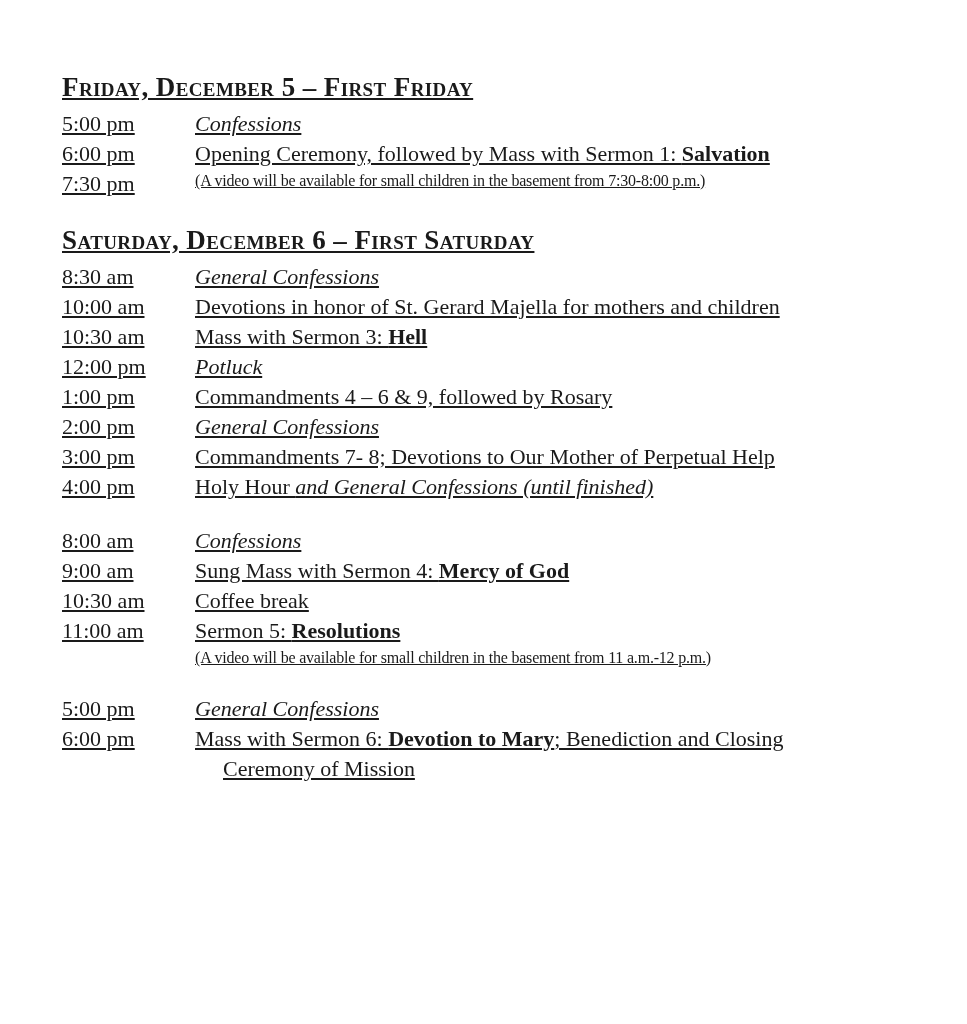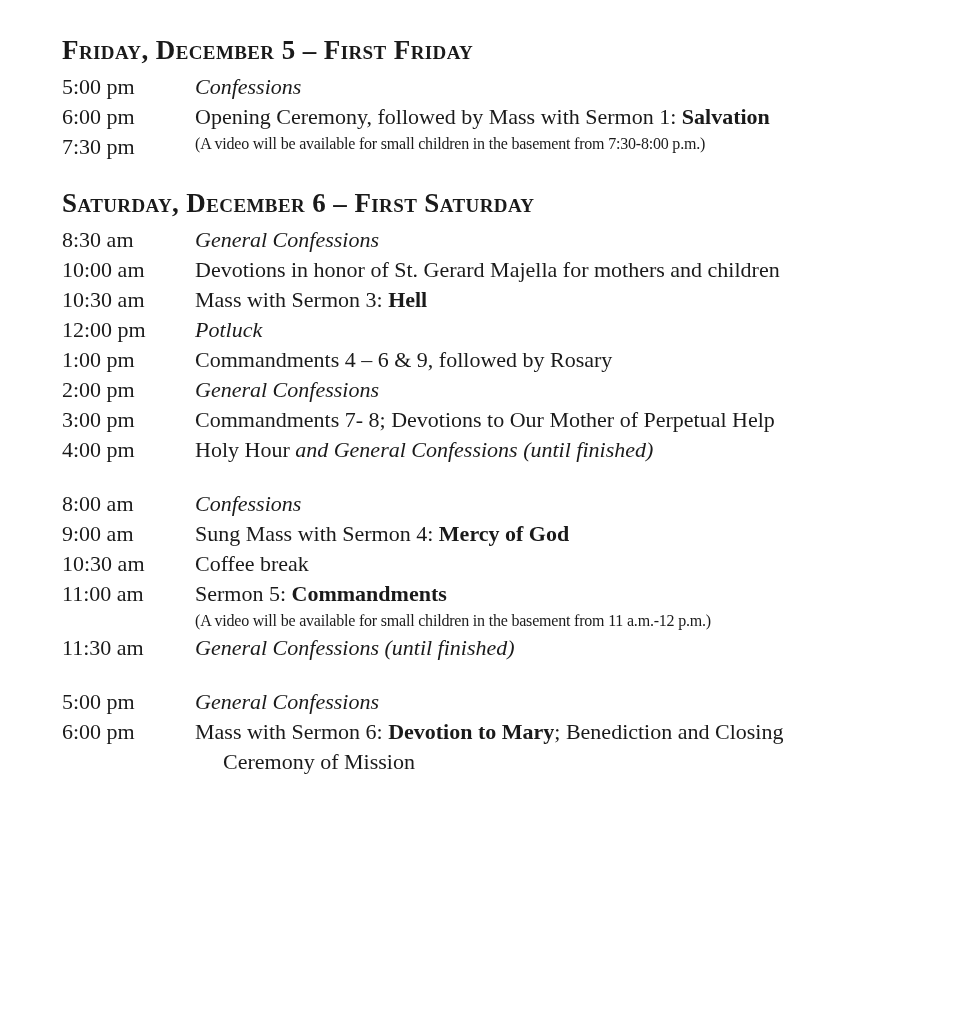--- a/index.html
+++ b/index.html
@@ -8,21 +8,22 @@
     background: #ffffff;
   }
   body {
     width: 967px;
     height: 1024px;
     overflow: hidden;
     font-family: "Liberation Serif", "DejaVu Serif", serif;
     color: #1a1a1a;
   }
   .doc {
-    padding: 33px 30px 0 62px;
+    padding: 70px 30px 0 62px;
+    text-decoration: underline;
   }
   .section {
     margin: 0;
   }
   .section + .section {
     margin-top: 24px;
   }
   .heading {
     margin: 0 0 5px 0;
     font-size: 27px;
@@ -148,28 +149,22 @@
       </div>
       <div class="row">
         <div class="time">10:30 am</div>
         <div class="desc">
           <div class="line"><span class="seg-regular">Coffee break</span></div>
         </div>
       </div>
       <div class="row">
         <div class="time">11:00 am</div>
         <div class="desc">
-          <div class="line"><span class="seg-regular">Sermon 5: </span><span class="seg-bold">Commandments</span></div>
+          <div class="line"><span class="seg-regular">Sermon 5: </span><span class="seg-bold">Resolutions</span></div>
           <div class="note">(A video will be available for small children in the basement from 11 a.m.-12 p.m.)</div>
-        </div>
-      </div>
-      <div class="row">
-        <div class="time">11:30 am</div>
-        <div class="desc">
-          <div class="line"><span class="seg-italic">General Confessions (until finished)</span></div>
         </div>
       </div>
     </section>
     <section class="section">
       <div class="row">
         <div class="time">5:00 pm</div>
         <div class="desc">
           <div class="line"><span class="seg-italic">General Confessions</span></div>
         </div>
       </div>

